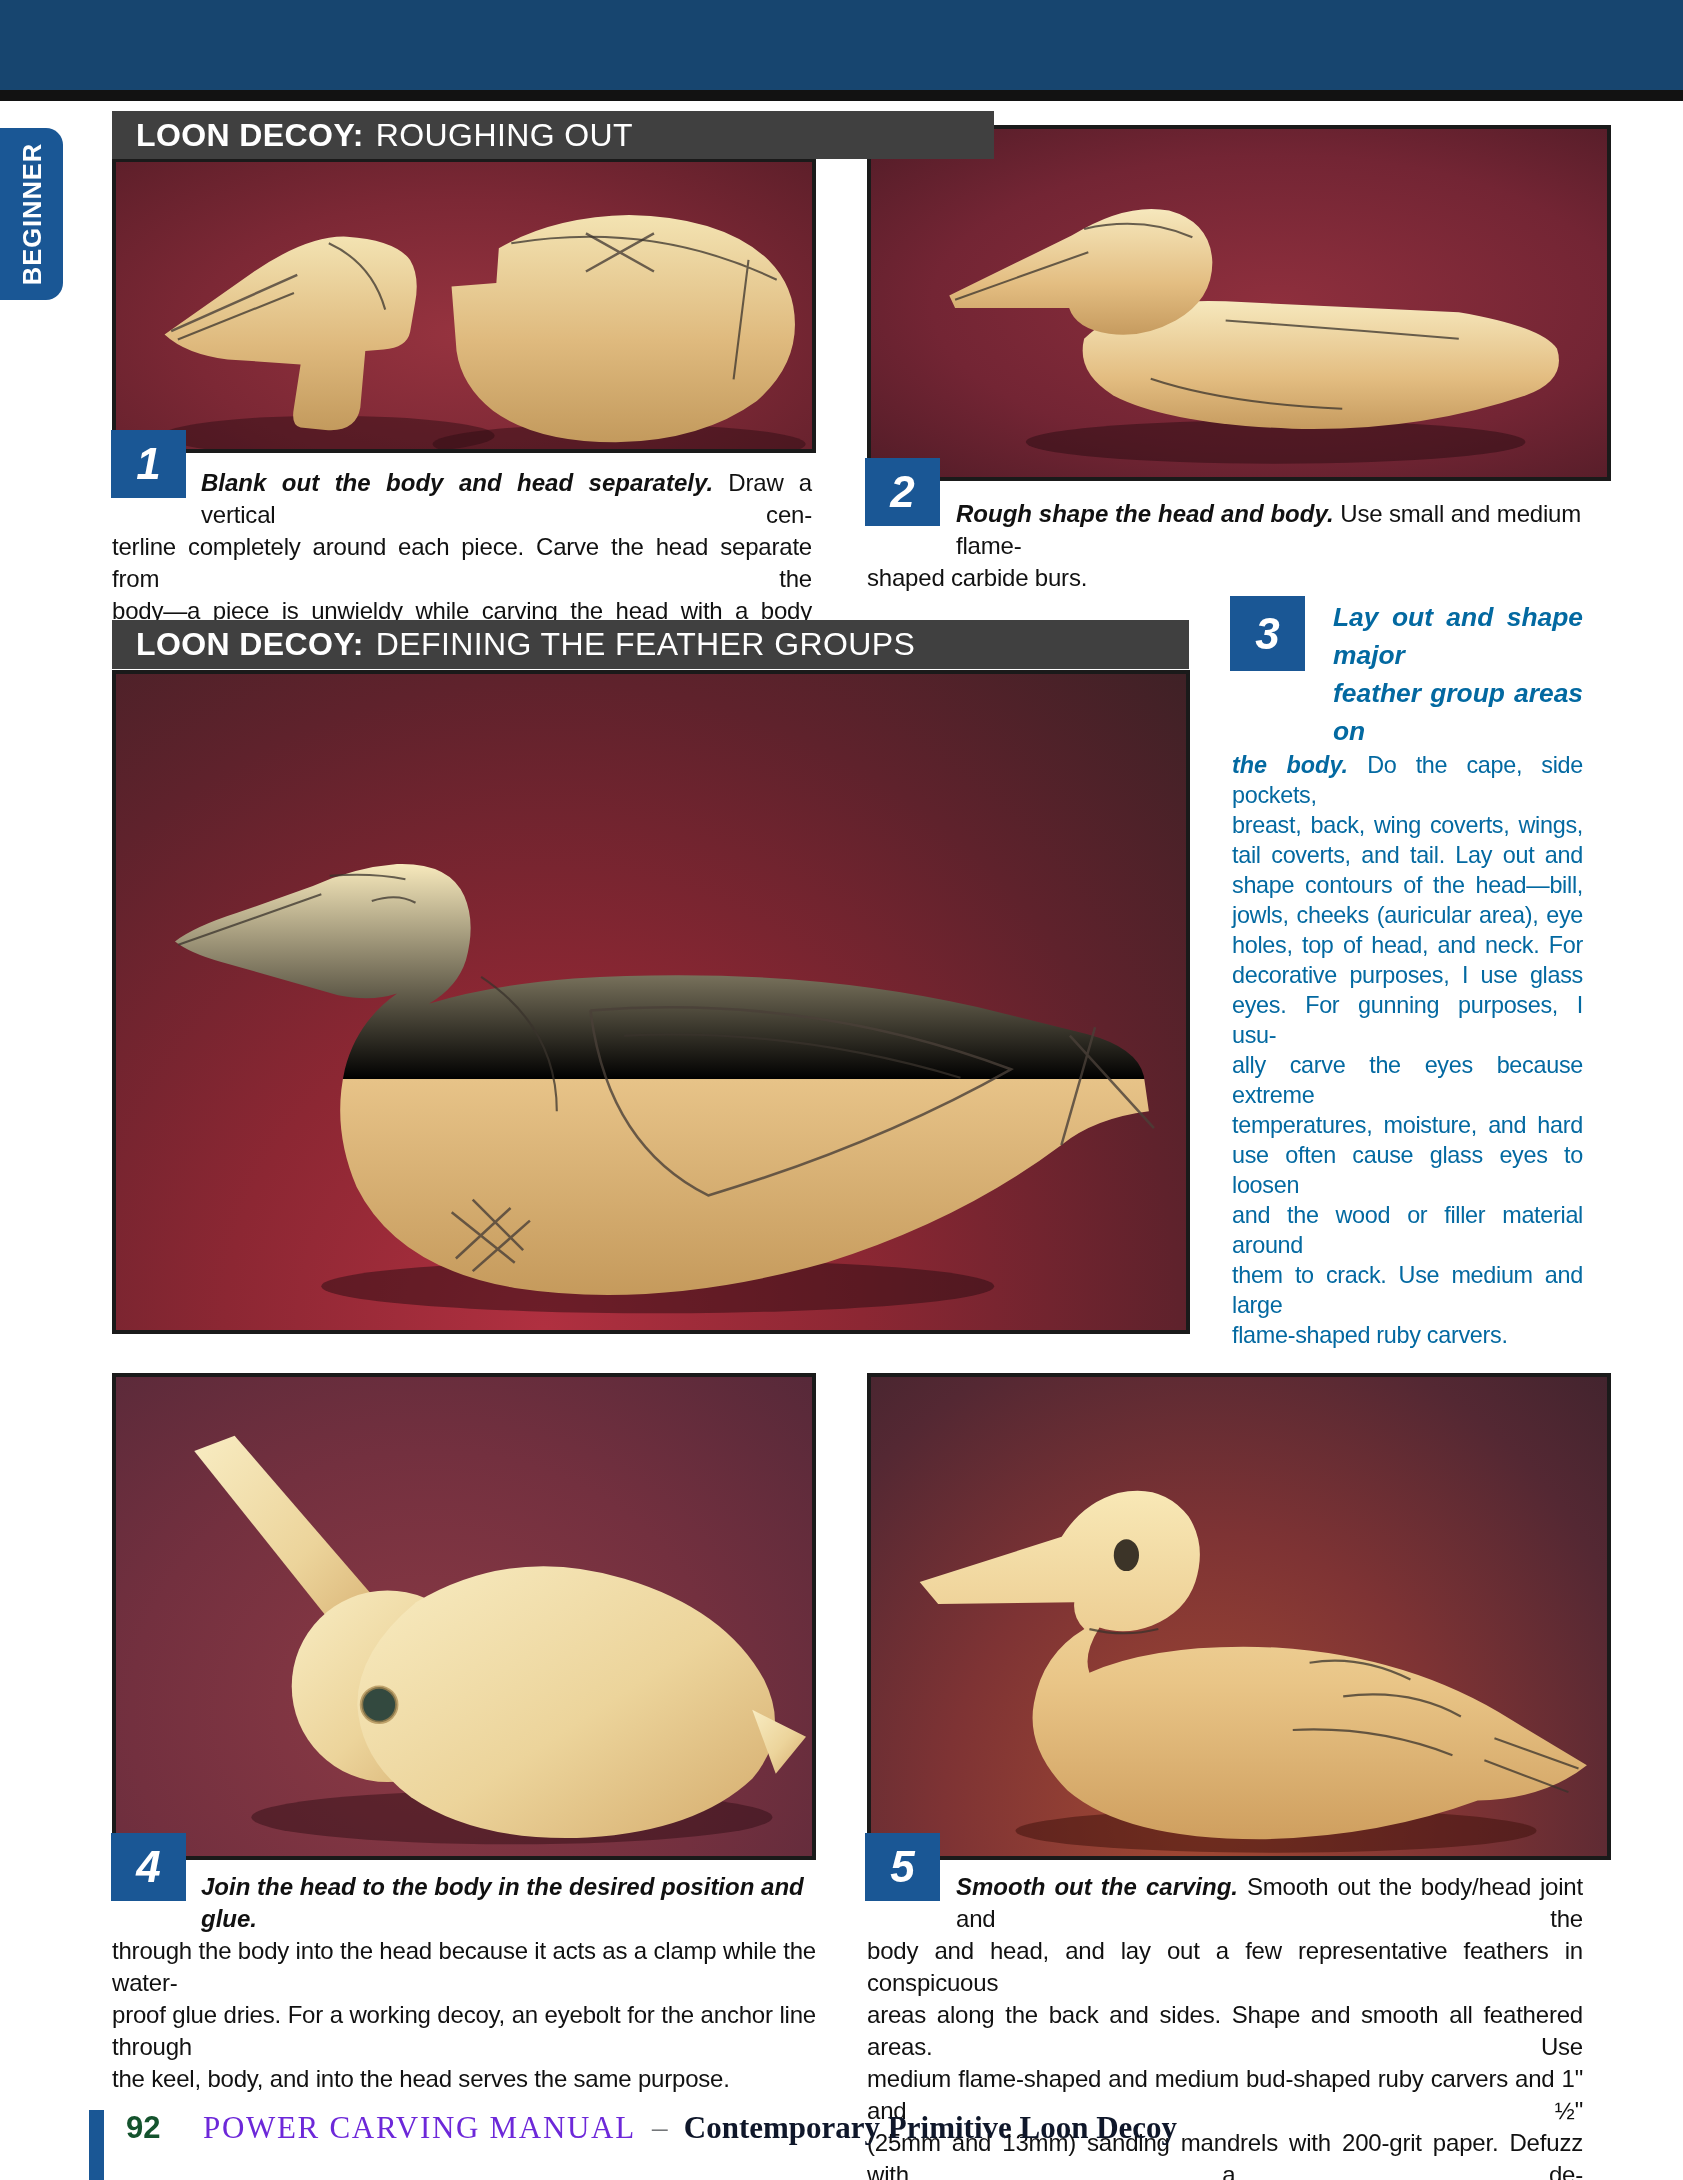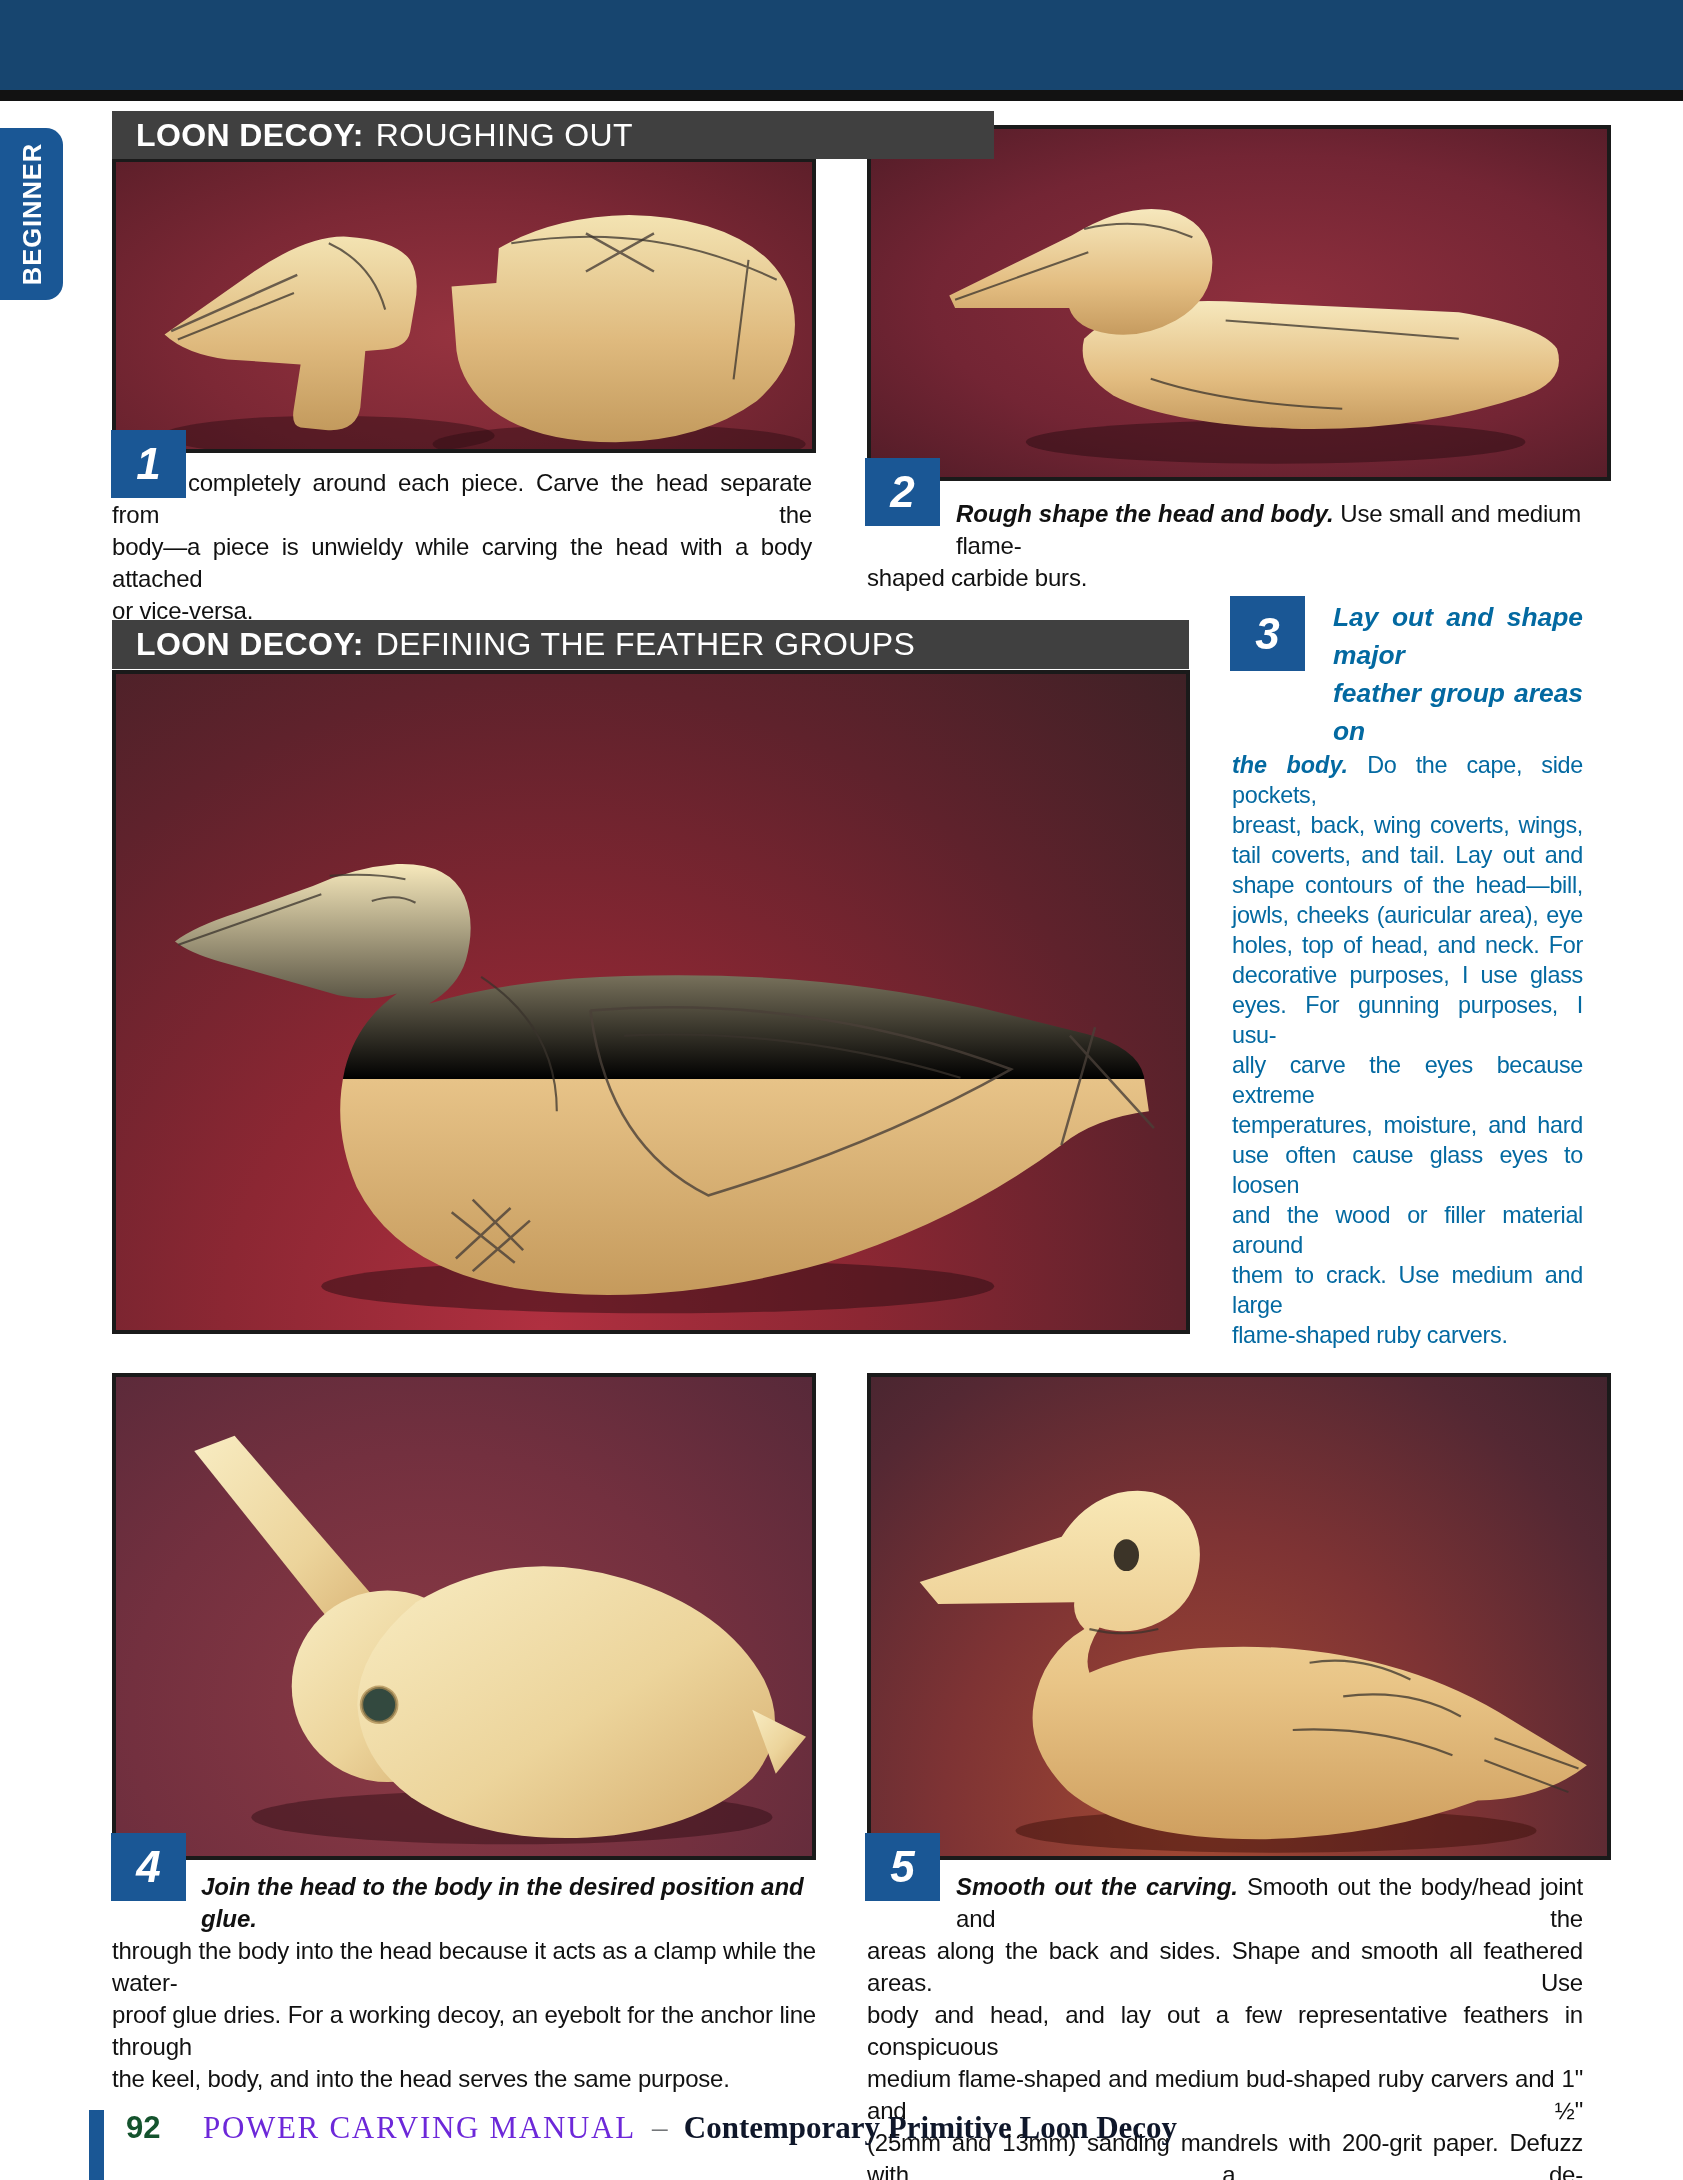--- a/index.html
+++ b/index.html
@@ -138,20 +138,21 @@
       <path d="M88,200 L235,128 Q300,88 352,98 Q402,112 404,160 Q404,205 360,230 Q320,252 280,246 Q240,240 232,215 L95,215 Z" fill="url(#w2)"></path>
       <path class="pencil2" d="M95,205 L255,148 M250,120 Q320,104 380,130"></path>
       <path class="pencil2" d="M420,230 Q560,240 700,252 M330,300 Q420,330 560,336" opacity="0.35"></path>
     </svg>
   </div>
 
   <div class="abs badge b1">
       <span>1</span>
     </div>
   <div class="abs cap cap1">
+    <div class="cap-line first jl"><span class="lead">Blank out the body and head separately.</span> <span>Draw a vertical cen-</span></div>
     <div class="cap-line jl">terline completely around each piece. Carve the head separate from the</div>
     <div class="cap-line jl">body—a piece is unwieldy while carving the head with a body attached</div>
     <div class="cap-line">or vice-versa.</div>
   </div>
 
   <div class="abs badge b2">
       <span>2</span>
     </div>
   <div class="abs cap cap2">
     <div class="cap-line first jl"><span class="lead">Rough shape the head and body.</span> <span>Use small and medium flame-</span></div>
@@ -250,22 +251,22 @@
     <div class="cap-line jl">through the body into the head because it acts as a clamp while the water-</div>
     <div class="cap-line jl">proof glue dries. For a working decoy, an eyebolt for the anchor line through</div>
     <div class="cap-line">the keel, body, and into the head serves the same purpose.</div>
   </div>
 
   <div class="abs badge b5">
       <span>5</span>
     </div>
   <div class="abs cap cap5">
     <div class="cap-line first jl"><span class="lead">Smooth out the carving.</span> <span>Smooth out the body/head joint and the</span></div>
+    <div class="cap-line jl">body and head, and lay out a few representative feathers in conspicuous</div>
     <div class="cap-line jl">areas along the back and sides. Shape and smooth all feathered areas. Use</div>
-    <div class="cap-line jl">body and head, and lay out a few representative feathers in conspicuous</div>
     <div class="cap-line jl">medium flame-shaped and medium bud-shaped ruby carvers and 1" and ½"</div>
     <div class="cap-line jl">(25mm and 13mm) sanding mandrels with 200-grit paper. Defuzz with a de-</div>
 
   </div>
 
   <div class="abs foot-tick"></div>
   <div class="abs foot-num">92</div>
   <div class="abs foot-text">
     <span class="foot-book">POWER CARVING MANUAL</span>
     <span class="foot-dash">–</span>

